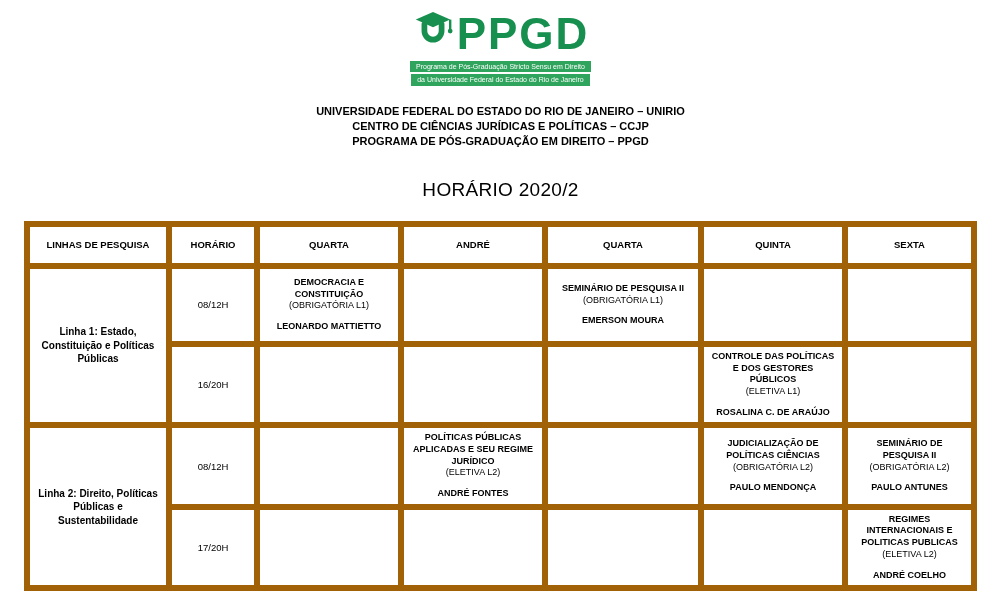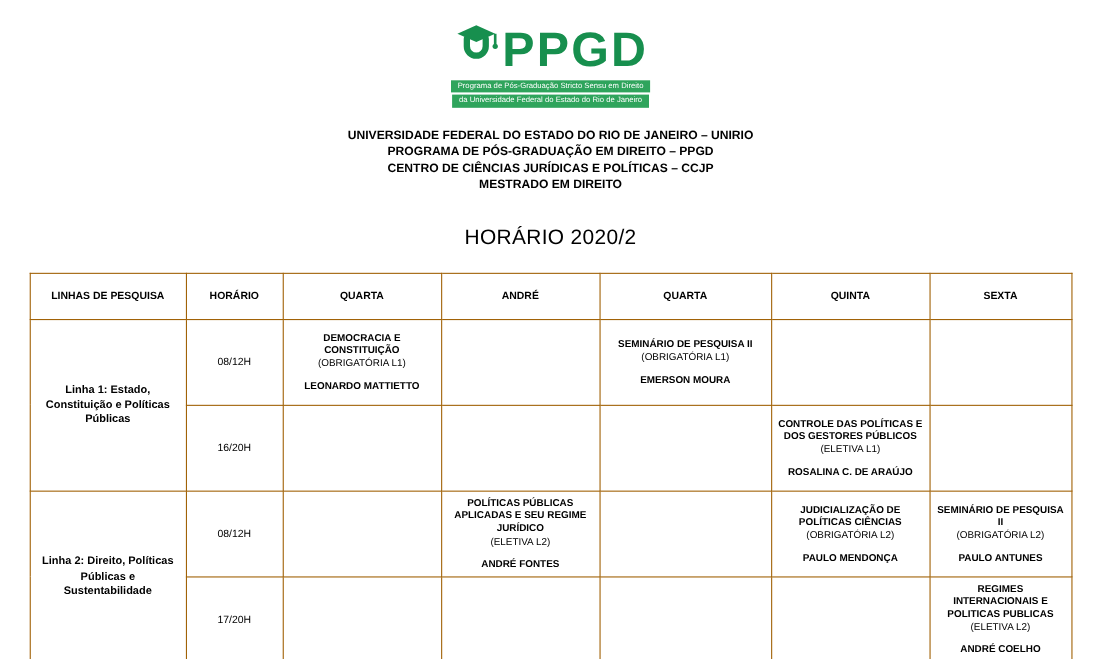--- a/index.html
+++ b/index.html
@@ -15,21 +15,21 @@
   body {
     width: 1001px;
     height: 599px;
     overflow: hidden;
     font-family: "Liberation Sans", sans-serif;
     color: #000;
   }
 
   
   .logo-wrap {
-    padding-top: 21px;
+    padding-top: 10px;
     text-align: center;
   }
   .logo-row {
     display: flex;
     align-items: center;
     justify-content: center;
     gap: 3px;
   }
   .logo-acronym {
     font-size: 44px;
@@ -75,21 +75,21 @@
 
   
   table.schedule {
     border-collapse: collapse;
     table-layout: fixed;
     width: 947px;
     margin: 20px auto 0 auto;
   }
   .schedule th,
   .schedule td {
-    border: 1px solid #a16207;
+    border: 6px solid #a16207;
     text-align: center;
     vertical-align: middle;
     padding: 4px 5px;
     word-wrap: break-word;
   }
   .schedule th {
     height: 42px;
     font-size: 9.5px;
     font-weight: bold;
   }
@@ -139,23 +139,22 @@
     <span class="logo-acronym">PPGD</span>
   </div>
   <div class="taglines">
     <span class="tagline">Programa de Pós-Graduação Stricto Sensu em Direito</span>
     <span class="tagline">da Universidade Federal do Estado do Rio de Janeiro</span>
   </div>
 </div>
 
 <div class="header-block">
   <div>UNIVERSIDADE FEDERAL DO ESTADO DO RIO DE JANEIRO – UNIRIO</div>
+  <div>CENTRO DE CIÊNCIAS JURÍDICAS E POLÍTICAS – CCJP</div>
   <div>PROGRAMA DE PÓS-GRADUAÇÃO EM DIREITO – PPGD</div>
-  <div>CENTRO DE CIÊNCIAS JURÍDICAS E POLÍTICAS – CCJP</div>
-  <div>MESTRADO EM DIREITO</div>
 </div>
 
 <div class="page-title">HORÁRIO 2020/2</div>
 
 <table class="schedule">
   <colgroup>
     <col style="width:142px">
     <col style="width:88px">
     <col style="width:144px">
     <col style="width:144px">

